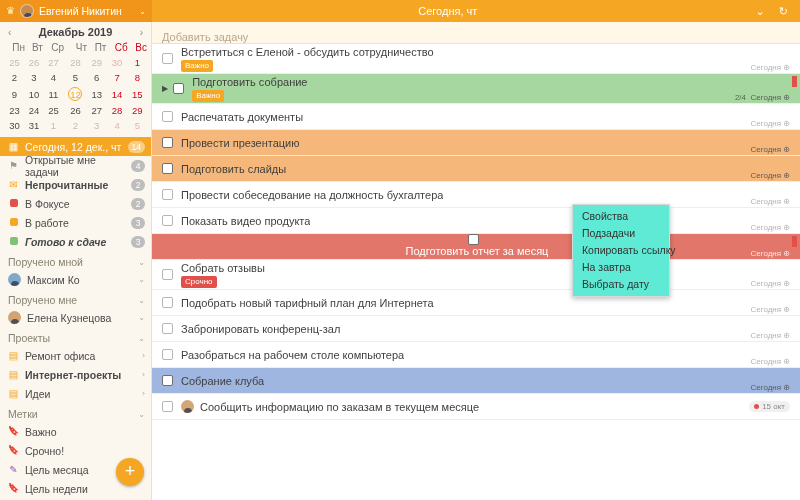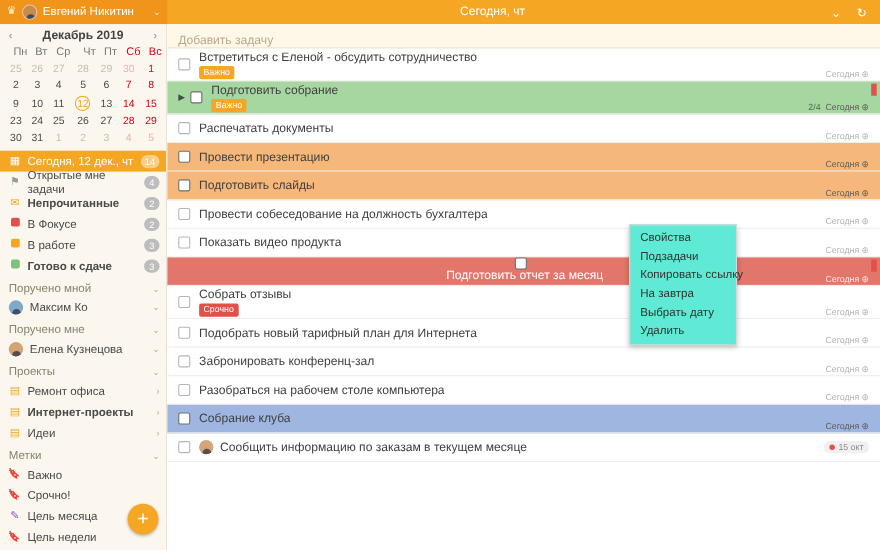--- a/index.html
+++ b/index.html
@@ -275,21 +275,21 @@
             <span>В Фокусе</span>
             <span class="cnt badge">2</span>
           </div>
           <div class="nav-item">
             <span class="ic"><i class="dot" style="background:#f5a623"></i></span>
             <span>В работе</span>
             <span class="cnt badge">3</span>
           </div>
           <div class="nav-item">
             <span class="ic"><i class="dot" style="background:#7ec17a"></i></span>
-            <span style="font-weight: bold;">Готово к сдаче</span>
+            <span style="font-weight: bold; font-style: italic;">Готово к сдаче</span>
             <span class="cnt badge">3</span>
           </div>
         </div>
       <div id="nav-sections">
           <div class="sec-title">
             <span>Поручено мной</span>
             <span class="chev">⌄</span>
           </div>
           <div class="nav-item">
             <span class="avatar-xs"></span>
@@ -466,17 +466,16 @@
             </div>
           </div>
         </div>
 
       <div class="ctxmenu" id="ctx-menu">
           <div>Свойства</div>
           <div>Подзадачи</div>
           <div>Копировать ссылку</div>
           <div>На завтра</div>
           <div>Выбрать дату</div>
-          <div>Удалить</div>
         </div>
     </div>
   </div>
 </div>
 
 </body></html>

